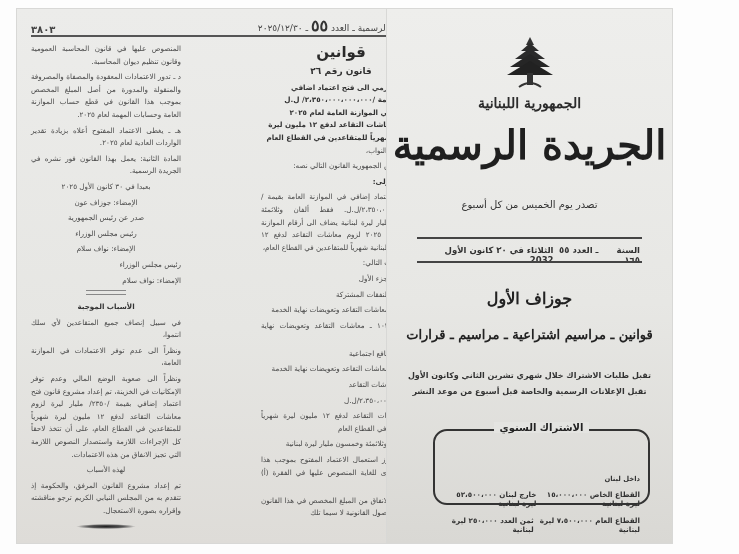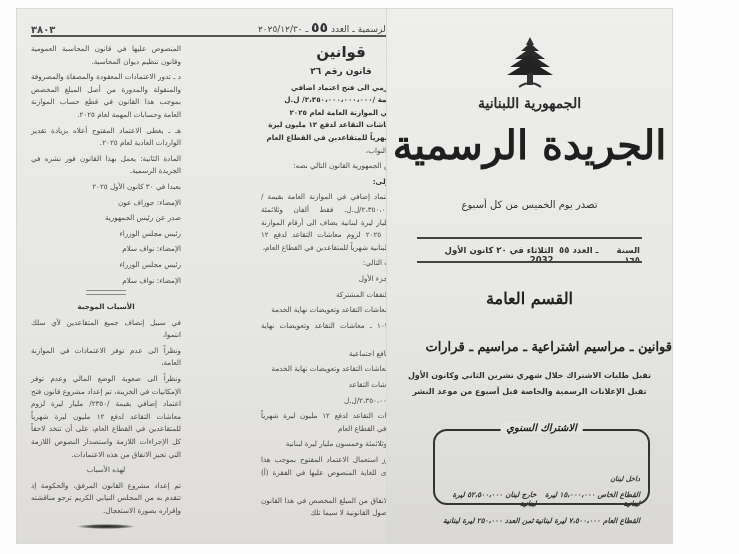--- a/index.html
+++ b/index.html
@@ -3,44 +3,44 @@
 <meta charset="utf-8">
 <style>
   html,body{margin:0;padding:0;}
   body{width:739px;height:554px;background:#fdfdfd;position:relative;overflow:hidden;font-family:"DejaVu Sans",sans-serif;}
   .page{position:absolute;top:8px;height:536px;box-sizing:border-box;overflow:hidden;}
   #left-page{left:16px;width:418px;background:linear-gradient(180deg,#ececea 0%,#e6e6e3 60%,#dedcd8 100%);border:1px solid #d8d8d6;}
   #right-page{left:386px;width:287px;background:linear-gradient(180deg,#eeeeec 0%,#e7e7e4 55%,#d9d8d4 100%);border:1px solid #d8d8d6;}
   
   .lp-header{position:absolute;top:10px;left:14px;right:14px;height:16px;border-bottom:2px solid #555;display:flex;justify-content:space-between;align-items:flex-end;font-size:9px;color:#444;}
   .lp-header .run{direction:rtl;}
-  .lp-header .run b{font-size:14px;color:#333;}
+  .lp-header .run b{font-size:16px;color:#333;font-family:Liberation Serif, serif;}
   .lp-header .pgno{font-size:10px;color:#444;font-weight:bold;}
   .col{position:absolute;top:34px;font-size:7.2px;line-height:12.6px;color:#4a4a4a;direction:rtl;text-align:justify;}
   .col-r{right:12px;width:160px;}
   .col-l{left:14px;width:150px;}
   .col p{margin:0 0 3px 0;}
   .center{text-align:center;}
   .bold{font-weight:bold;color:#333;}
   .title-big{font-size:15px;font-weight:bold;color:#2a2a2a;text-align:center;margin:0 0 4px;line-height:18px;}
   .law-no{font-size:9px;font-weight:bold;text-align:center;color:#333;margin-bottom:4px;}
-  .sig{}
+  .sig{text-align:center;}
   .ornament{width:60px;height:5px;margin:6px auto;background:radial-gradient(ellipse at center,#222 0%,#555 40%,rgba(0,0,0,0) 70%);}
   .ornament-small{width:40px;height:3px;margin:2px auto 6px;border-top:1px solid #888;border-bottom:1px solid #888;}
   
   .cedar{position:absolute;top:26px;left:50%;transform:translateX(-50%);width:50px;height:58px;}
   .republic{position:absolute;top:86px;width:100%;text-align:center;font-family:"DejaVu Serif",serif;font-size:14px;font-weight:bold;color:#2b2b2b;}
   .masthead{position:absolute;top:112px;width:100%;text-align:center;font-family:"DejaVu Serif",serif;font-size:40px;font-weight:bold;color:#1f1f1f;letter-spacing:1px;line-height:48px;}
   .tagline{position:absolute;top:190px;width:100%;text-align:center;font-size:10px;color:#333;}
   .rule{position:absolute;left:30px;right:30px;height:0;border-top:2px solid #444;}
   .issue-line{position:absolute;top:236px;left:32px;right:32px;display:flex;justify-content:space-between;font-size:8.5px;color:#333;direction:rtl;font-weight:bold;}
   .section{position:absolute;top:280px;width:100%;text-align:center;font-family:"DejaVu Serif",serif;font-size:16px;font-weight:bold;color:#222;}
-  .section-sub{position:absolute;top:330px;width:100%;text-align:right;font-family:"DejaVu Serif",serif;font-size:13px;font-weight:bold;color:#222;}
+  .section-sub{position:absolute;top:318px;width:100%;text-align:center;font-family:"DejaVu Serif",serif;font-size:13px;font-weight:bold;color:#222;}
   .notice{position:absolute;width:100%;text-align:center;font-size:8px;color:#333;font-weight:bold;}
-  .subs-box{position:absolute;top:420px;left:46px;right:22px;height:72px;border:2.5px solid #333;border-radius:14px;font-style:italic;}
+  .subs-box{position:absolute;top:420px;left:46px;right:22px;height:72px;border:2.5px solid #333;border-radius:14px;}
   .subs-title{position:absolute;top:-9px;left:50%;transform:translateX(-50%);background:#e4e4e1;padding:0 6px;font-size:10px;font-weight:bold;color:#222;white-space:nowrap;}
   .subs-inner{position:absolute;top:12px;left:8px;right:8px;direction:rtl;font-size:7.2px;color:#333;font-weight:bold;margin-top:32px;}
   .subs-row{display:flex;justify-content:space-between;margin-bottom:8px;}
   .subs-head{margin-bottom:7px;font-size:6.8px;}
 </style>
 </head>
 <body>
 
 <div id="left-page" class="page">
   <div class="lp-header">
@@ -117,21 +117,21 @@
   <div class="republic">الجمهورية اللبنانية</div>
   <div class="masthead">الجريدة الرسمية</div>
   <div class="tagline">تصدر يوم الخميس من كل أسبوع</div>
   <div class="rule" style="top:228px"></div>
   <div class="issue-line">
     <span>السنة ١٦٥</span>
     <span>ـ العدد ٥٥ ـ</span>
     <span>الثلاثاء في ٣٠ كانون الأول 2032</span>
   </div>
   <div class="rule" style="top:252px"></div>
-  <div class="section">القسم العامة</div>
+  <div class="section">جوزاف الأول</div>
   <div class="section-sub">قوانين ـ مراسيم اشتراعية ـ مراسيم ـ قرارات</div>
   <div class="notice" style="top:362px">تقبل طلبات الاشتراك خلال شهري تشرين الثاني وكانون الأول</div>
   <div class="notice" style="top:378px">تقبل الإعلانات الرسمية والخاصة قبل أسبوع من موعد النشر</div>
 
   <div class="subs-box">
     <div class="subs-title">الاشتراك السنوي</div>
     <div class="subs-inner">
       <div class="subs-head">داخل لبنان</div>
       <div class="subs-row">
         <span><span>القطاع الخاص</span> <span>١٥،٠٠٠،٠٠٠ ليرة لبنانية</span></span>

